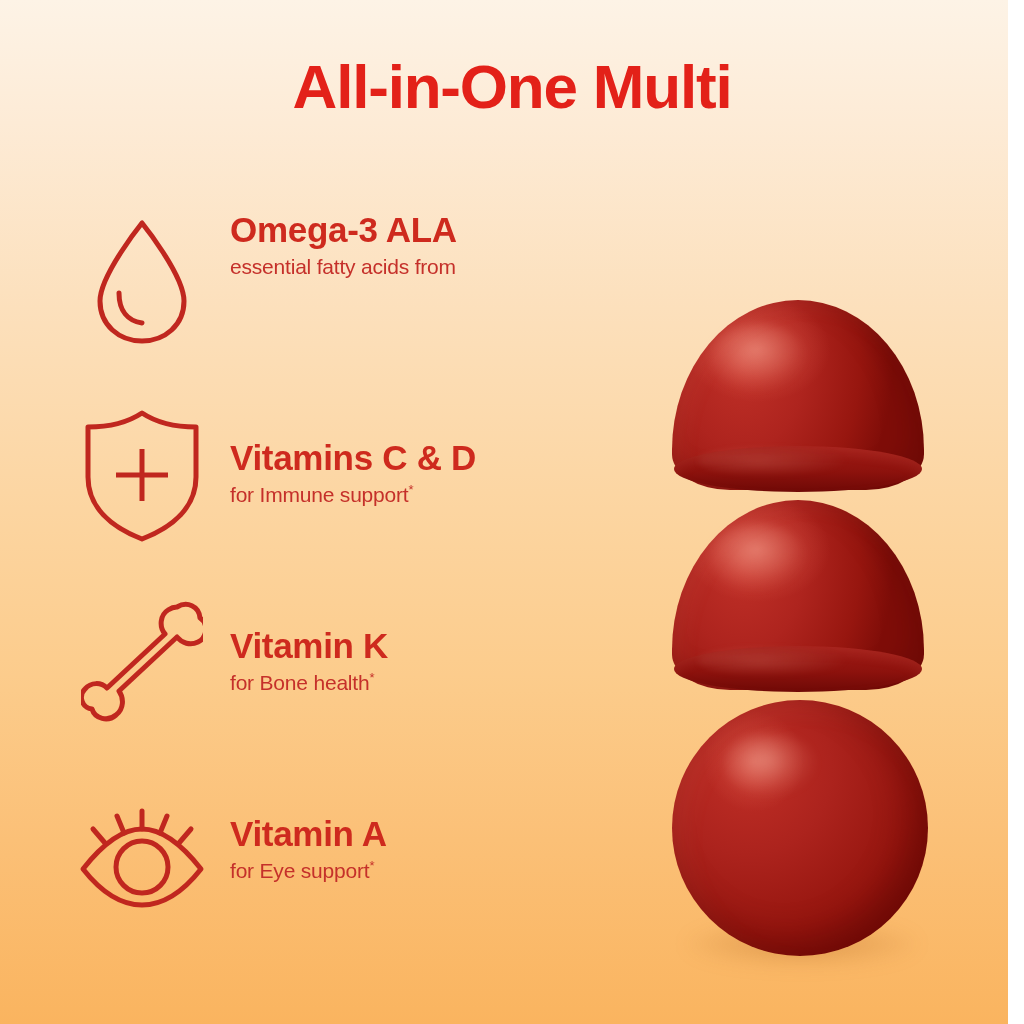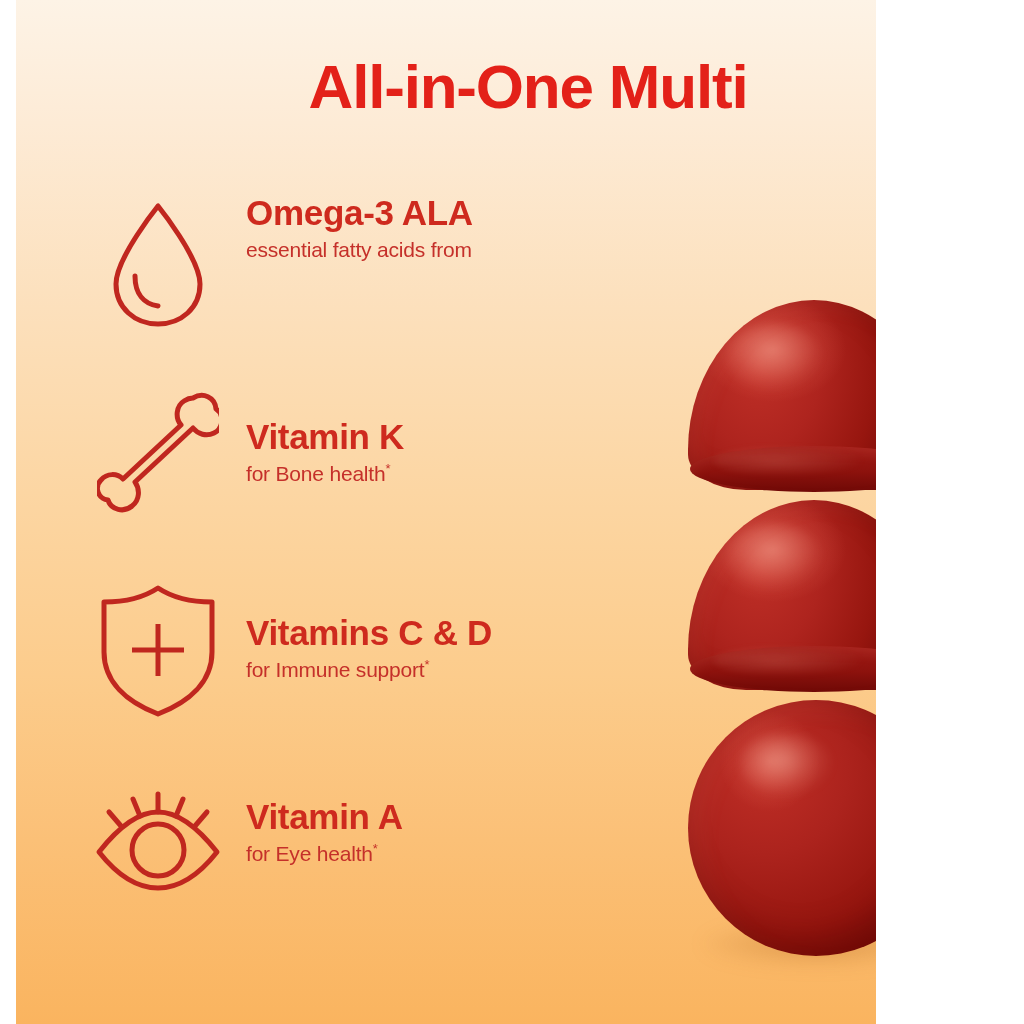--- a/index.html
+++ b/index.html
@@ -8,32 +8,31 @@
   }
   body {
     width: 1024px;
     height: 1024px;
     overflow: hidden;
     font-family: "Liberation Sans", sans-serif;
   }
 
   #poster {
     position: relative;
-    width: 860px;
+    width: 1008px;
     height: 1024px;
     background: linear-gradient(180deg,
         #FDF3E6 0%,
         #FDEBD6 12%,
         #FCE0BC 30%,
         #FCD6A3 48%,
         #FCCC8C 66%,
         #FBC077 82%,
         #FAB45F 100%);
     overflow: hidden;
-    margin-left: 16px;
   }
 
   
   #title {
     position: absolute;
     top: 56px;
     left: 0;
     width: 1024px;
     text-align: center;
     font-size: 62px;
@@ -41,21 +40,21 @@
     letter-spacing: -1.2px;
     color: #E32119;
     line-height: 1.0;
     white-space: nowrap;
   }
 
   
   #features {
     position: absolute;
     left: 72px;
-    top: 192px;
+    top: 209px;
     width: 600px;
   }
   .feature {
     position: relative;
     min-height: 150px;
   }
   .feature .icon-wrap {
     position: absolute;
     left: 0;
     top: 0;
@@ -258,68 +257,68 @@
         </svg>
       </div>
       <div class="text-wrap">
         <div class="f-title">Omega-3 ALA</div>
         <div class="f-desc">
           <span>essential fatty acids from</span><br>
         </div>
       </div>
     </div>
 
+    <div class="feature" id="feature-cd">
+      <div class="icon-wrap">
+        <svg width="118" height="134" viewBox="0 0 118 134" fill="none">
+          <path d="M5 18 C24 18 44 14 59 4 C74 14 94 18 113 18 L113 68 C113 98 90 118 59 130 C28 118 5 98 5 68 Z" stroke="#C0271F" stroke-width="5" stroke-linejoin="round" stroke-linecap="round" fill="none"></path>
+          <path d="M59 40 L59 92" stroke="#C0271F" stroke-width="5" stroke-linecap="butt"></path>
+          <path d="M33 66 L85 66" stroke="#C0271F" stroke-width="5" stroke-linecap="butt"></path>
+        </svg>
+      </div>
+      <div class="text-wrap">
+        <div class="f-title">Vitamins C &amp; D</div>
+        <div class="f-desc">
+          <span>for Immune support</span><sup>*</sup>
+        </div>
+      </div>
+    </div>
+
     <div class="feature" id="feature-k">
       <div class="icon-wrap">
         <svg width="122" height="128" viewBox="0 0 122 128" fill="none">
           <path d="M96 8 C106 2 118 7 119 19 C127 24 127 38 117 43 C109 47 101 44 96 38 L38 92
                    C43 99 43 110 35 116 C27 123 14 120 11 110 C1 109 -3 97 4 90 C10 83 20 83 26 89 L84 35
                    C78 28 79 16 87 11 C90 9 93 8 96 8 Z" stroke="#C0271F" stroke-width="5" stroke-linejoin="round" fill="none"></path>
         </svg>
       </div>
       <div class="text-wrap">
         <div class="f-title">Vitamin K</div>
         <div class="f-desc">
           <span>for Bone health</span><sup>*</sup>
-        </div>
-      </div>
-    </div>
-
-    <div class="feature" id="feature-cd">
-      <div class="icon-wrap">
-        <svg width="118" height="134" viewBox="0 0 118 134" fill="none">
-          <path d="M5 18 C24 18 44 14 59 4 C74 14 94 18 113 18 L113 68 C113 98 90 118 59 130 C28 118 5 98 5 68 Z" stroke="#C0271F" stroke-width="5" stroke-linejoin="round" stroke-linecap="round" fill="none"></path>
-          <path d="M59 40 L59 92" stroke="#C0271F" stroke-width="5" stroke-linecap="butt"></path>
-          <path d="M33 66 L85 66" stroke="#C0271F" stroke-width="5" stroke-linecap="butt"></path>
-        </svg>
-      </div>
-      <div class="text-wrap">
-        <div class="f-title">Vitamins C &amp; D</div>
-        <div class="f-desc">
-          <span>for Immune support</span><sup>*</sup>
         </div>
       </div>
     </div>
 
     <div class="feature" id="feature-a">
       <div class="icon-wrap">
         <svg width="130" height="112" viewBox="0 0 130 112" fill="none">
           <path d="M6 72 C28 44 48 32 65 32 C82 32 102 44 124 72 C102 100 82 108 65 108 C48 108 28 100 6 72 Z" stroke="#C0271F" stroke-width="5" stroke-linejoin="round" fill="none"></path>
           <circle cx="65" cy="70" r="26" stroke="#C0271F" stroke-width="5" fill="none"></circle>
           <path d="M65 14 L65 32" stroke="#C0271F" stroke-width="5" stroke-linecap="round"></path>
           <path d="M40 19 L47 36" stroke="#C0271F" stroke-width="5" stroke-linecap="round"></path>
           <path d="M90 19 L83 36" stroke="#C0271F" stroke-width="5" stroke-linecap="round"></path>
           <path d="M16 32 L28 46" stroke="#C0271F" stroke-width="5" stroke-linecap="round"></path>
           <path d="M114 32 L102 46" stroke="#C0271F" stroke-width="5" stroke-linecap="round"></path>
         </svg>
       </div>
       <div class="text-wrap">
         <div class="f-title">Vitamin A</div>
         <div class="f-desc">
-          <span>for Eye health</span><sup>*</sup>
+          <span>for Eye support</span><sup>*</sup>
         </div>
       </div>
     </div>
 
   </div>
 
   <div id="gummy-stack">
     <div id="gummy-shadow"></div>
 
     <div class="gummy dome" id="gummy-top">

